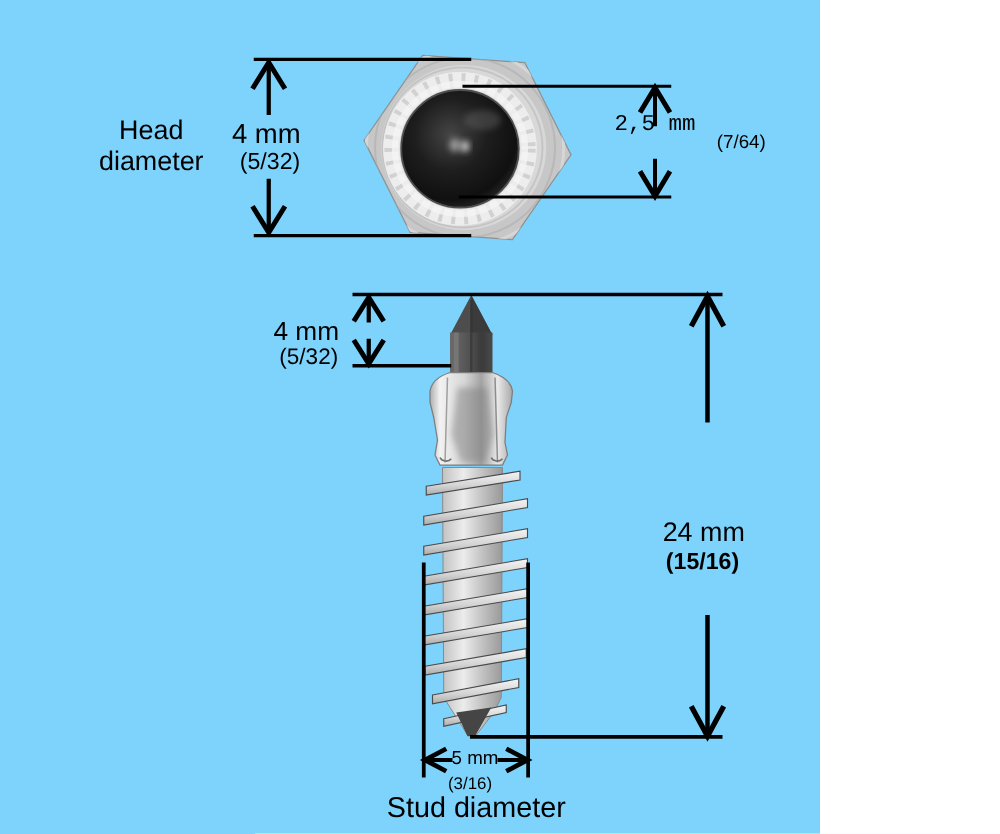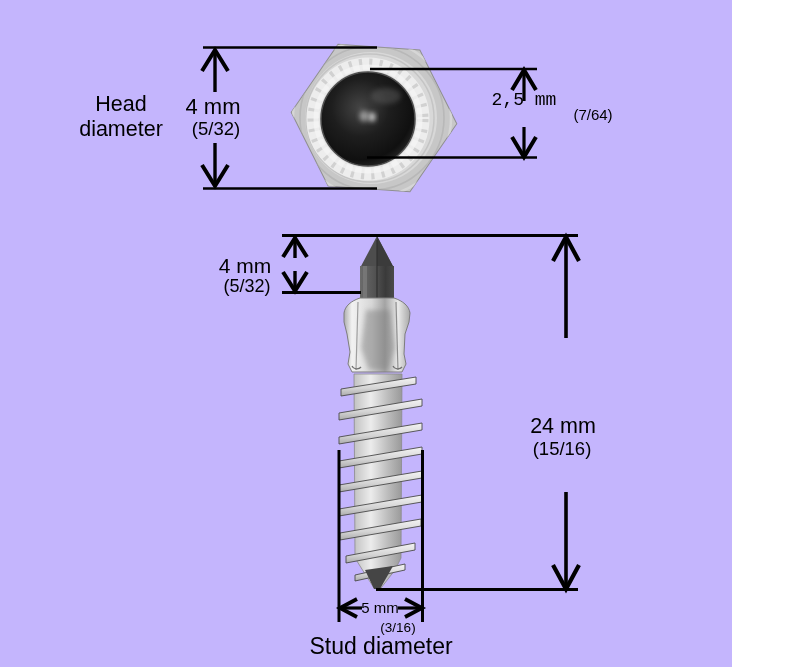--- a/index.html
+++ b/index.html
@@ -1,17 +1,17 @@
 <!DOCTYPE html>
 <html><head>
 <meta charset="utf-8">
 <style>
   html,body{margin:0;padding:0;background:#fff;}
   .stage{
-    position:relative;width:732px;height:667px;background:#c4b5fd;
+    position:relative;width:656px;height:667px;background:#7dd3fc;
     font-family:"Liberation Sans", sans-serif;color:#000;overflow:hidden;
   }
   .lbl{
     position:absolute;transform:translate(-50%,-50%);
     text-align:center;white-space:nowrap;color:#000;
     font-family:"Liberation Sans", sans-serif;
   }
   .wrap{white-space:normal;line-height:1.16;}
   svg{position:absolute;left:0;top:0;}
 </style>
@@ -157,19 +157,19 @@
   <div class="lbl" style="left:213px;top:107px;font-size:22px;">4 mm</div>
   <div class="lbl" style="left:216px;top:129px;font-size:18.5px;">(5/32)</div>
 
   <div class="lbl" style="left:524px;top:100px;font-size:18px;font-family:Liberation Mono, monospace;">2,5 mm</div>
   <div class="lbl" style="left:593px;top:114px;font-size:15px;">(7/64)</div>
 
   <div class="lbl" style="left:245px;top:266px;font-size:21px;">4 mm</div>
   <div class="lbl" style="left:247px;top:286px;font-size:18px;">(5/32)</div>
 
   <div class="lbl" style="left:563px;top:426px;font-size:21.5px;">24 mm</div>
-  <div class="lbl" style="left:562px;top:449px;font-size:18.5px;">(15/16)</div>
+  <div class="lbl" style="left:562px;top:449px;font-size:18.5px;font-weight:bold;">(15/16)</div>
 
   <div class="lbl" style="left:380px;top:607px;font-size:15px;">5 mm</div>
-  <div class="lbl" style="left:398px;top:627px;font-size:13.5px;text-align:right;">(3/16)</div>
+  <div class="lbl" style="left:376px;top:627px;font-size:13.5px;text-align:right;">(3/16)</div>
   <div class="lbl" style="left:381px;top:646px;font-size:23px;">Stud diameter</div>
 
 </div>
 
 </body></html>

